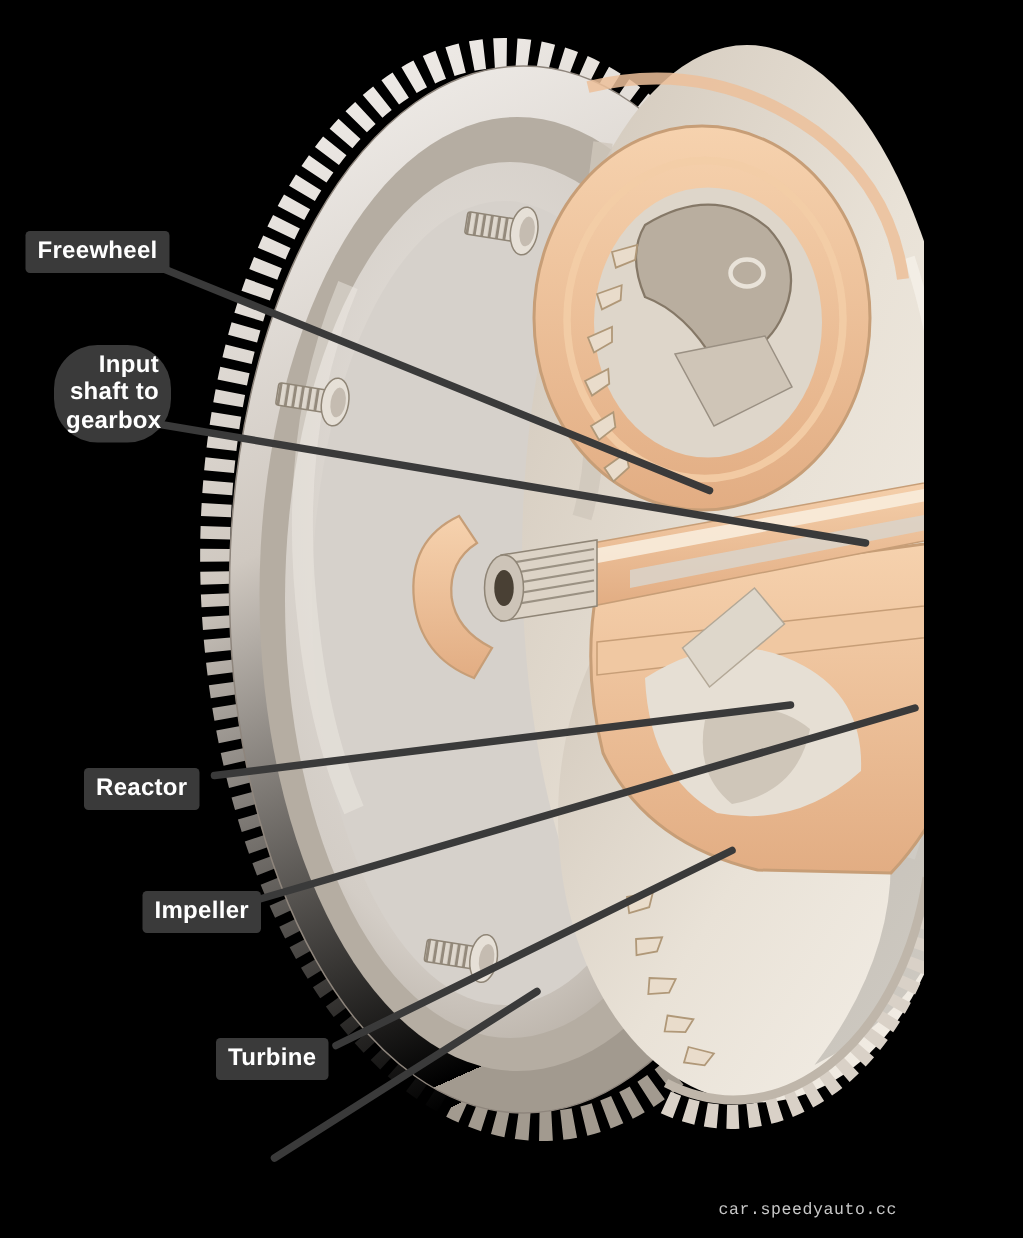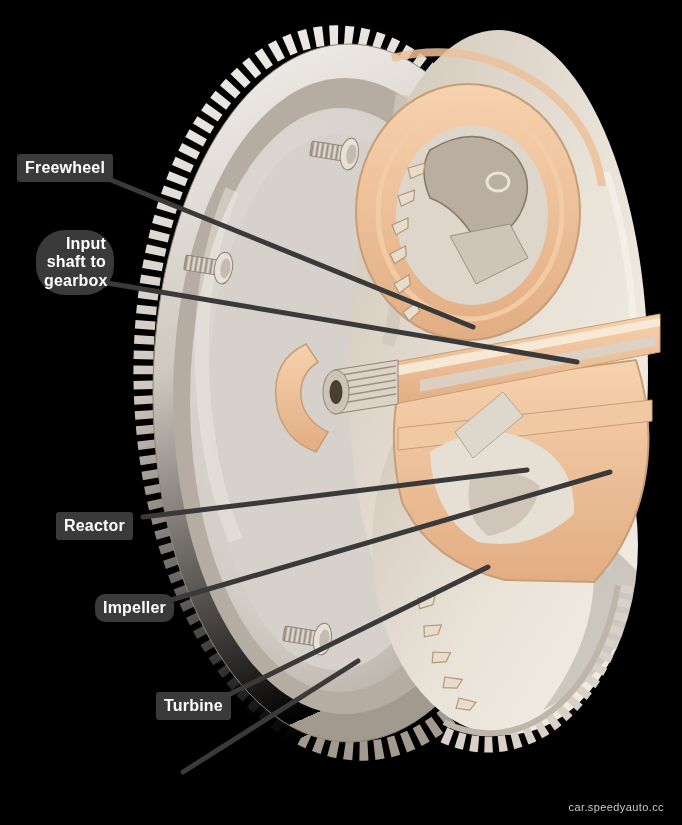--- a/index.html
+++ b/index.html
@@ -1,41 +1,41 @@
 <!DOCTYPE html>
 <html style="--background: #000000; --label_bg: #3a3a3a; --label_text: #ffffff; --leader_line: #3a3a3a; --metal_light: #f2efec; --metal_mid: #c8c1b9; --metal_dark: #8f8576; --body_cream: #e8e1d6; --cut_salmon: #eec29b; --cut_salmon_dark: #c79e77; --watermark_text: #c8c8c8;"><head>
 <meta charset="utf-8">
 <style>
   html,body{margin:0;padding:0;background:#000;}
   .stage{
-    position:relative;width:682px;height:825px;overflow:hidden;
+    position:relative;width:616px;height:825px;overflow:hidden;
     background:var(--background,#000);
     font-family:"Liberation Sans",sans-serif;
   }
   .stage svg{position:absolute;left:0;top:0;}
   .label{
     position:absolute;
     background:var(--label_bg,#3a3a3a);
     color:var(--label_text,#fff);
     font-weight:700;font-size:16px;line-height:1.15;
     padding:5px 8px;border-radius:3px;
     white-space:pre-line;letter-spacing:.2px;
     z-index:3;
   }
   .lbl-freewheel{left:17px;top:154px;}
   .lbl-input{left:36px;top:230px;width:62px;text-align:right;border-radius:29px;}
   .lbl-reactor{left:56px;top:512px;}
-  .lbl-impeller{left:95px;top:594px;border-radius:10px;}
-  .lbl-turbine{left:156px;top:692px;}
+  .lbl-impeller{left:95px;top:594px;}
+  .lbl-turbine{left:144px;top:692px;}
   .lbl-flywheel{left:100px;top:768px;}
   .leader{stroke:var(--leader_line,#3a3a3a);stroke-width:5;stroke-linecap:round;fill:none;}
   .watermark{
     position:absolute;top:801px;right:18px;z-index:3;
     color:var(--watermark_text,#c8c8c8);
-    font-family:Liberation Sans, sans-serif;font-size:11px;letter-spacing:.4px;
+    font-family:Liberation Mono, monospace;font-size:11px;letter-spacing:.4px;
   }
 </style>
 </head>
 <body>
 
 <div class="stage">
 
   <svg width="682" height="825" viewBox="0 0 682 825">
     <defs>
       <linearGradient id="gMetal" x1="0" y1="0" x2="0.25" y2="1">

